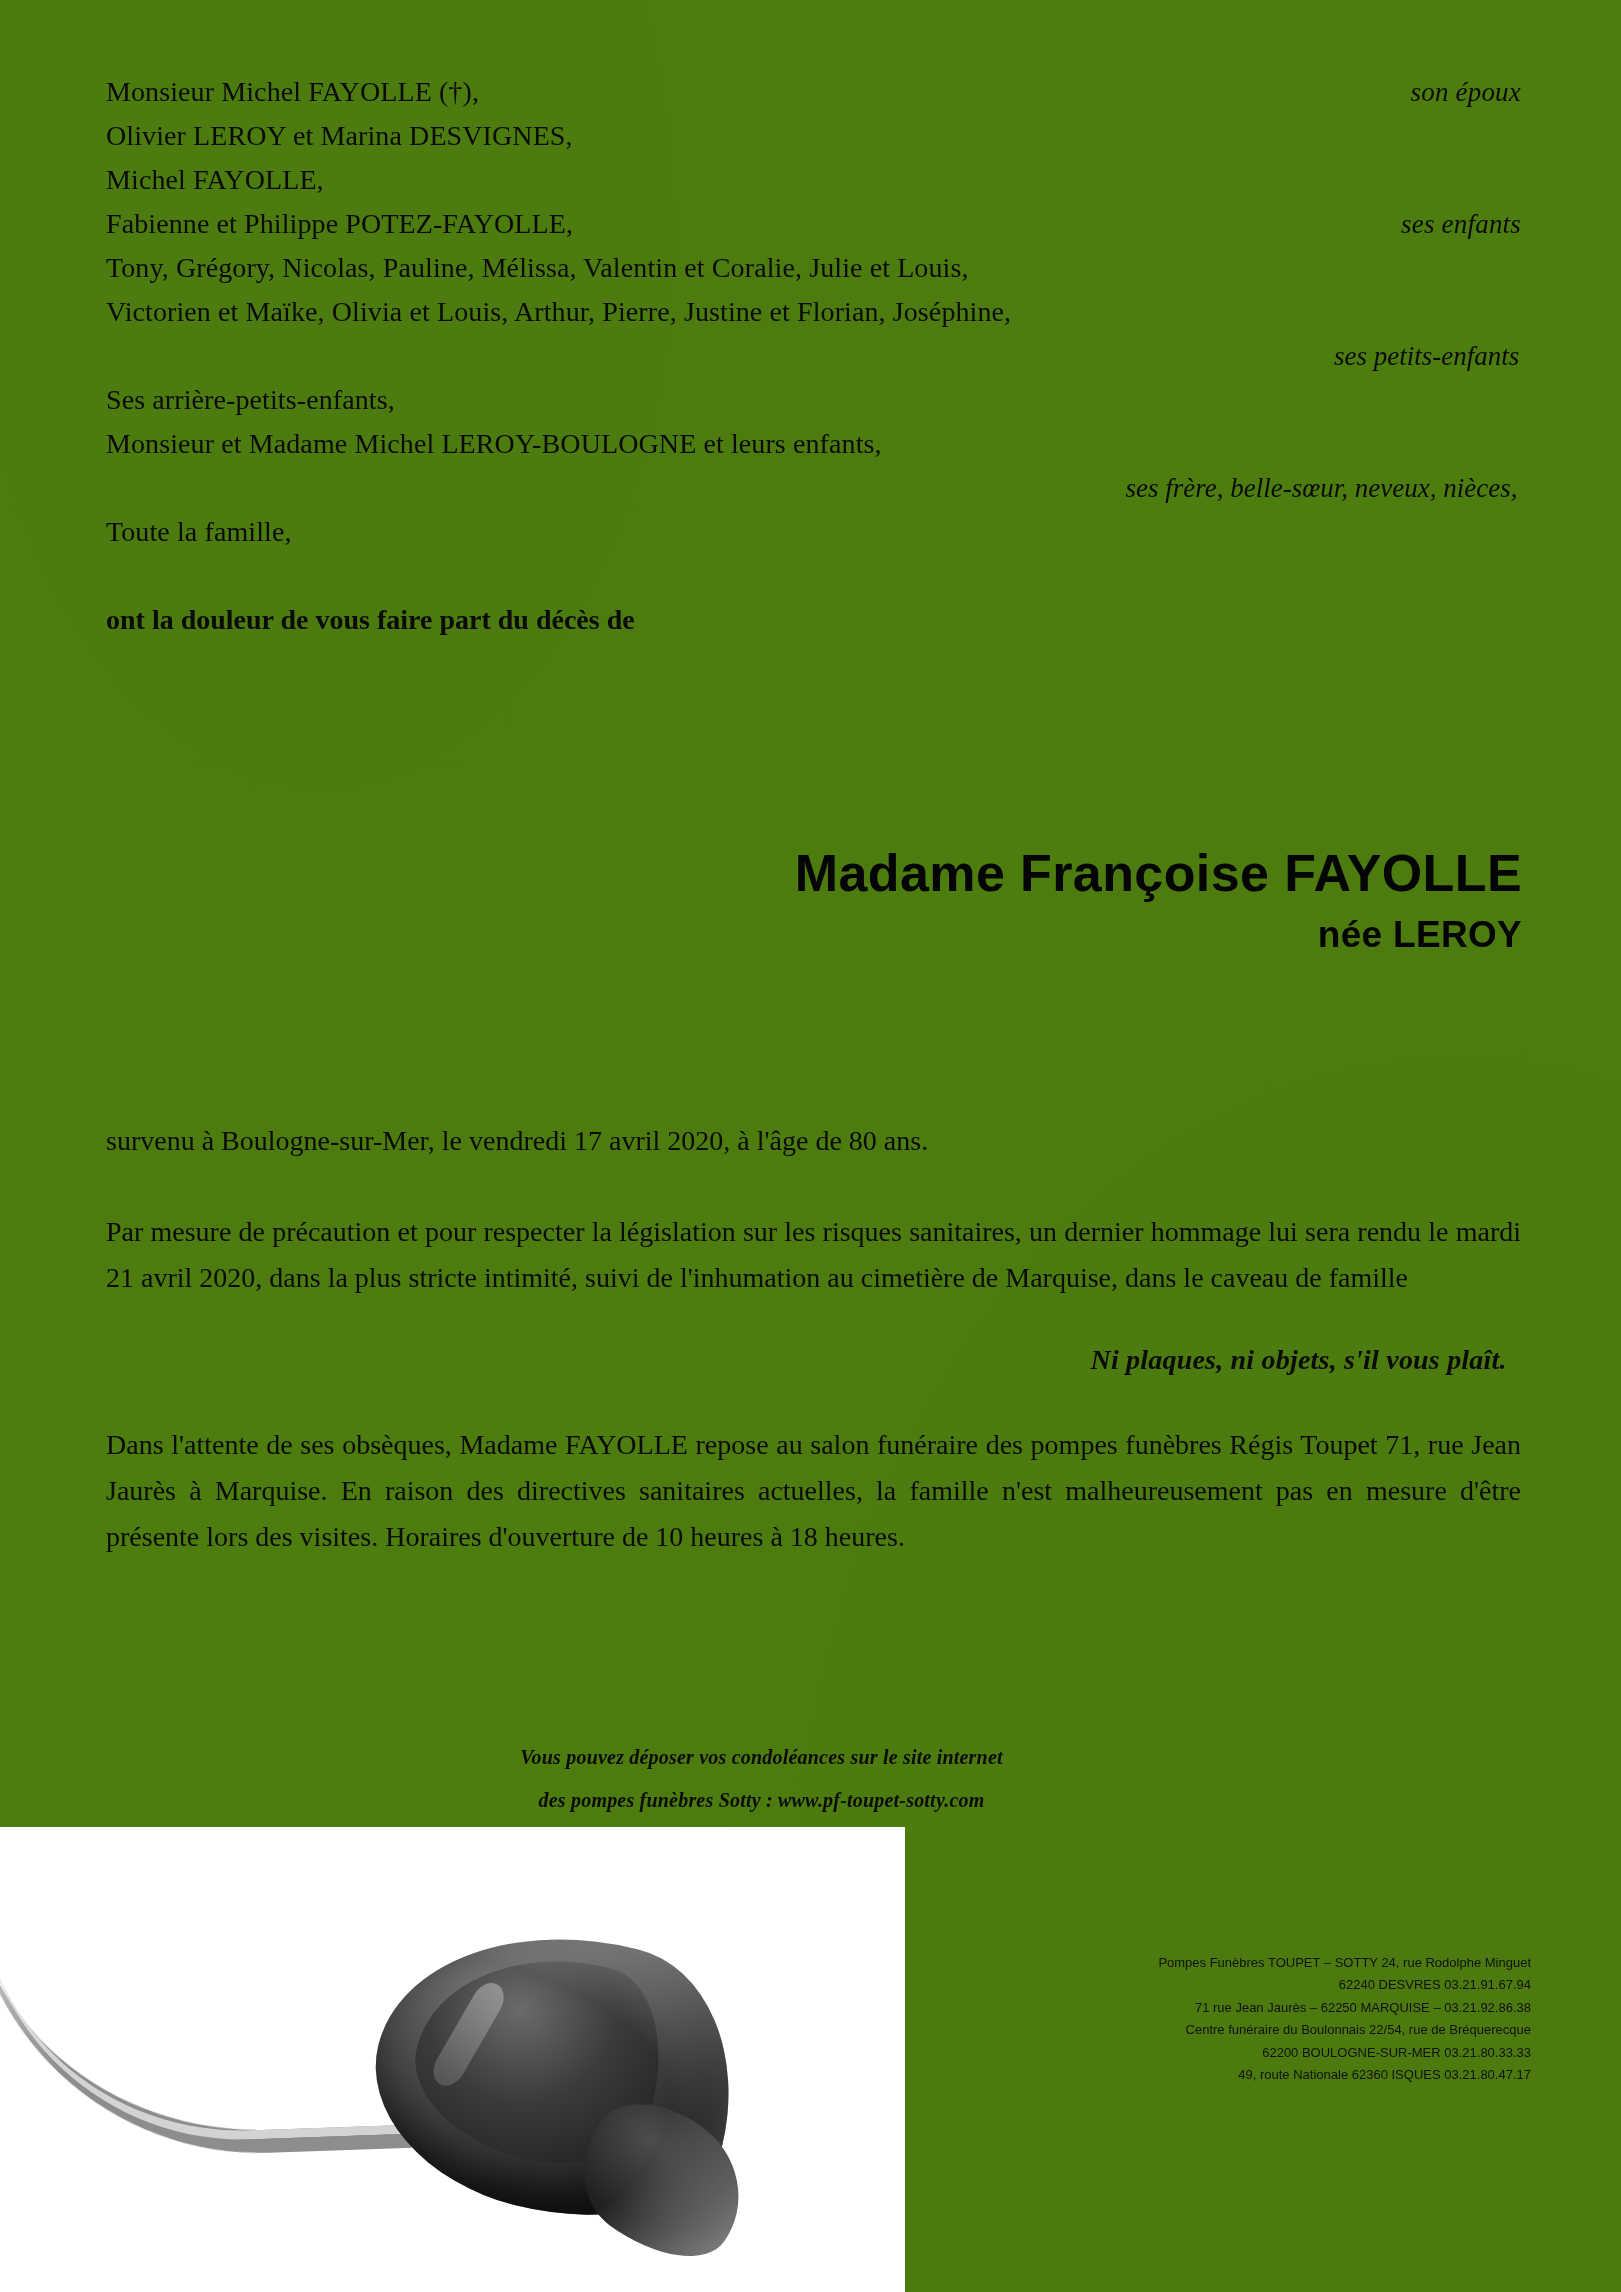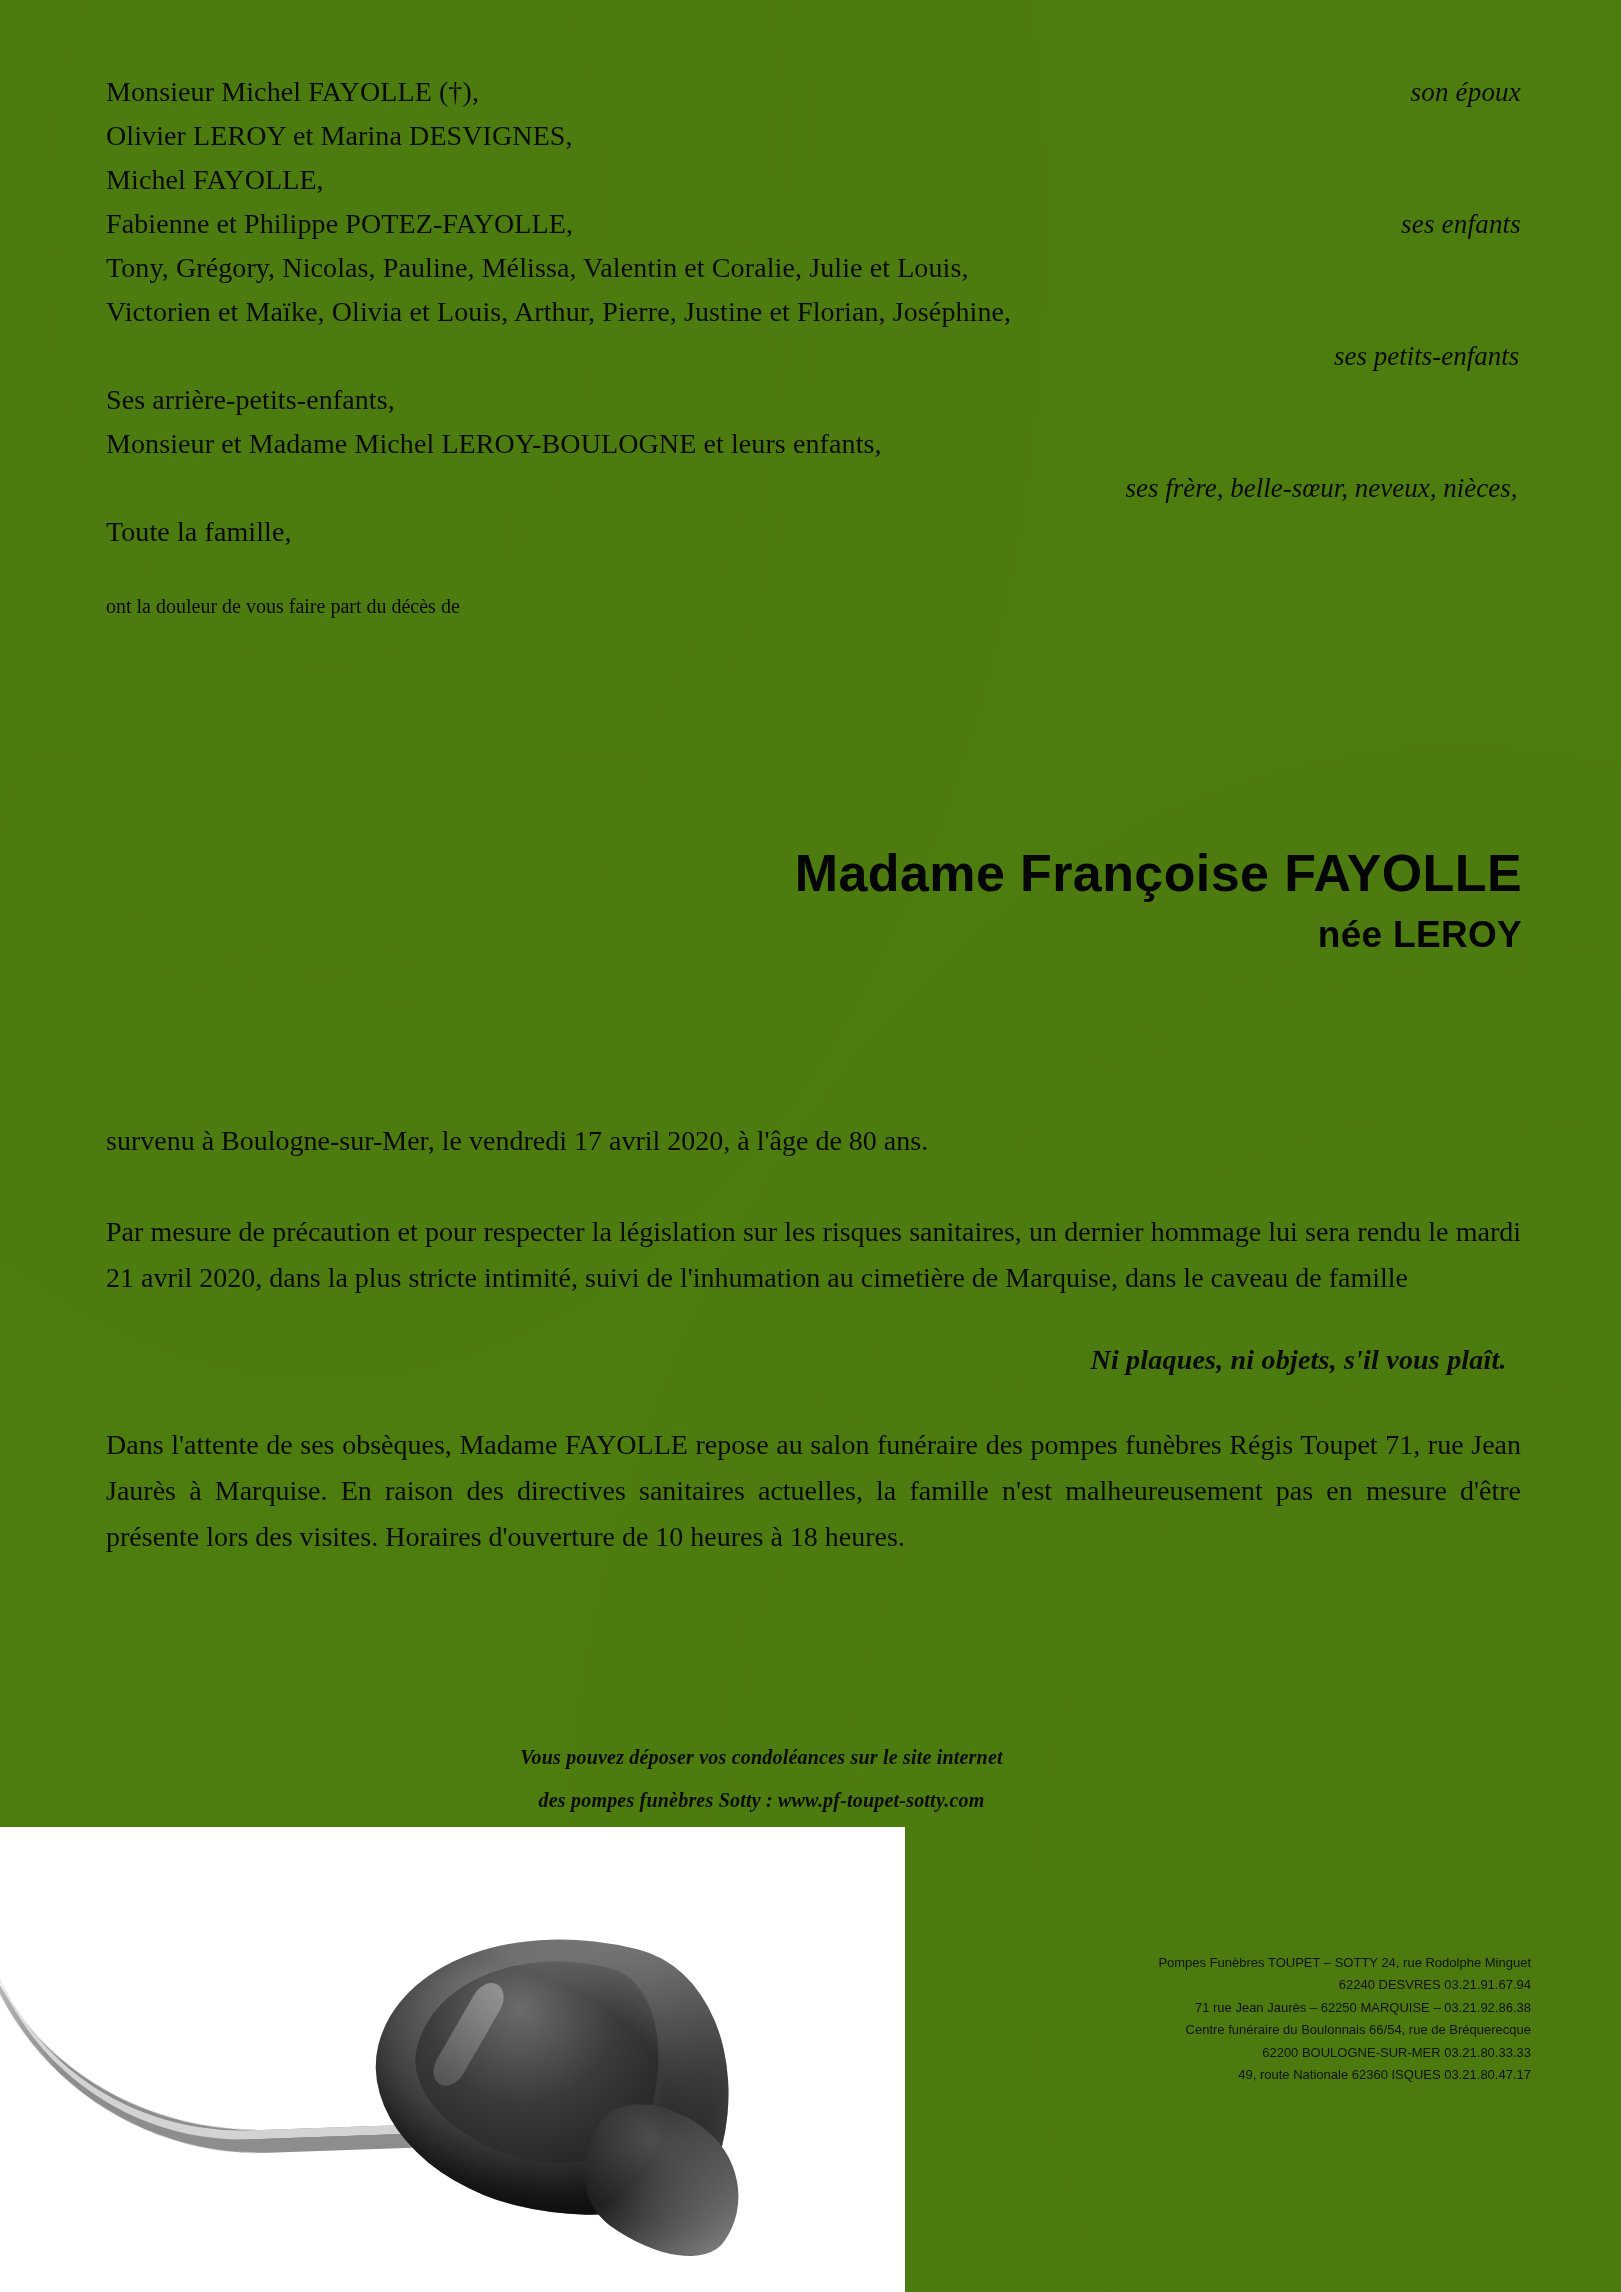--- a/index.html
+++ b/index.html
@@ -60,23 +60,24 @@
     text-align: right;
     font-style: italic;
     font-size: 27px;
     line-height: 44px;
     padding-right: 1.8px;
   }
 
   .rel-right-line.indent-a { padding-right: 3.6px; }
 
   .announce {
-    font-size: 20px;
+    font-size: 28px;
     line-height: 44px;
-    margin-top: 30px;
+    margin-top: 44px;
+    font-weight: bold;
   }
 
   .name-block {
     position: absolute;
     left: 0;
     top: 842px;
     width: 1522px;
     text-align: right;
   }
   .deceased-name {
@@ -315,21 +316,21 @@
 
   <div class="condolences">
     <div>Vous pouvez déposer vos condoléances sur le site internet</div>
     <div>des pompes funèbres Sotty : www.pf-toupet-sotty.com</div>
   </div>
 
   <div class="footer">
     <div>Pompes Funèbres TOUPET – SOTTY 24, rue Rodolphe Minguet</div>
     <div>62240 DESVRES  03.21.91.67.94</div>
     <div>71 rue Jean Jaurès – 62250 MARQUISE – 03.21.92.86.38</div>
-    <div>Centre funéraire du Boulonnais 66/54, rue de Bréquerecque</div>
+    <div>Centre funéraire du Boulonnais 22/54, rue de Bréquerecque</div>
     <div>62200 BOULOGNE-SUR-MER 03.21.80.33.33</div>
     <div>49, route Nationale 62360 ISQUES 03.21.80.47.17</div>
   </div>
 
   <div class="lily">
     <div class="lily-bg"></div>
     <div class="stem"></div>
     <div class="stem2"></div>
     <div class="flower">
       <div class="petal-outer"></div>

